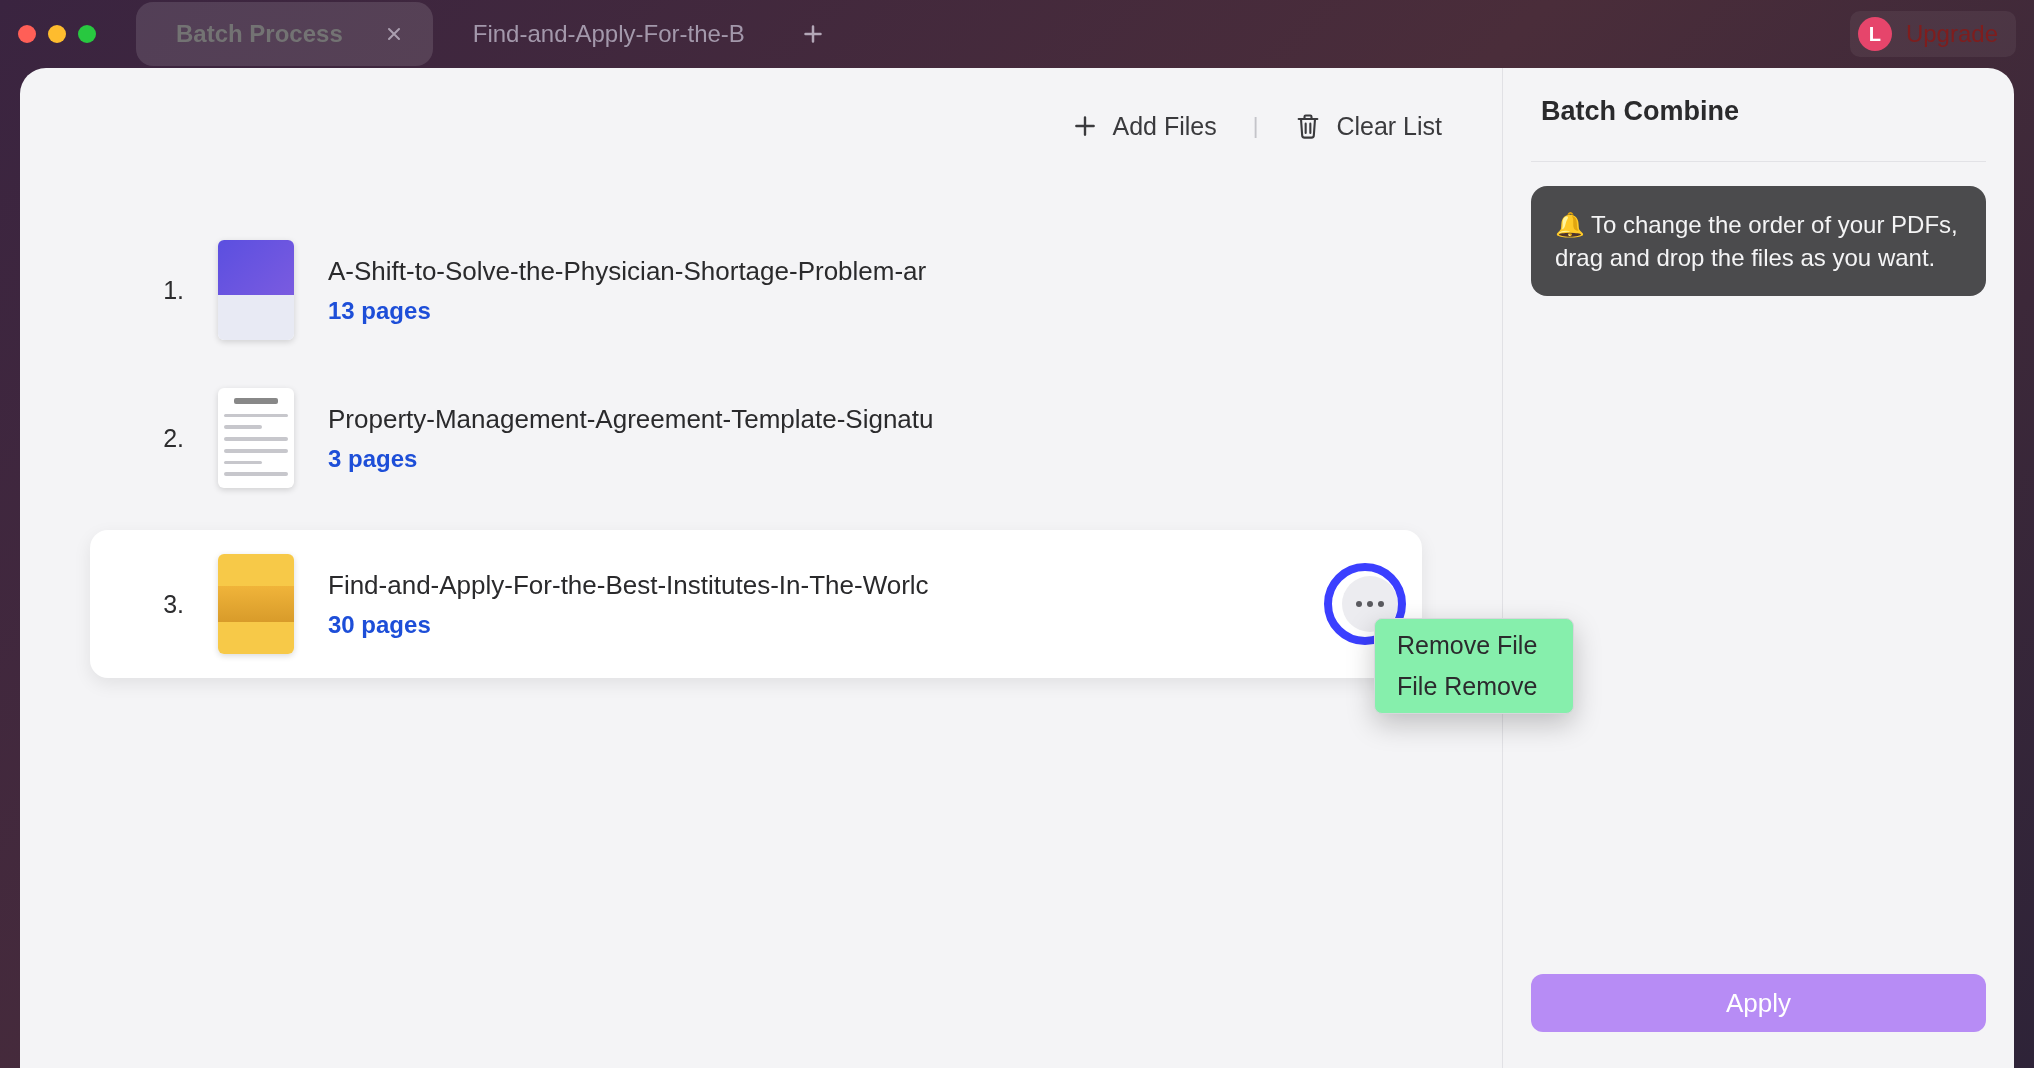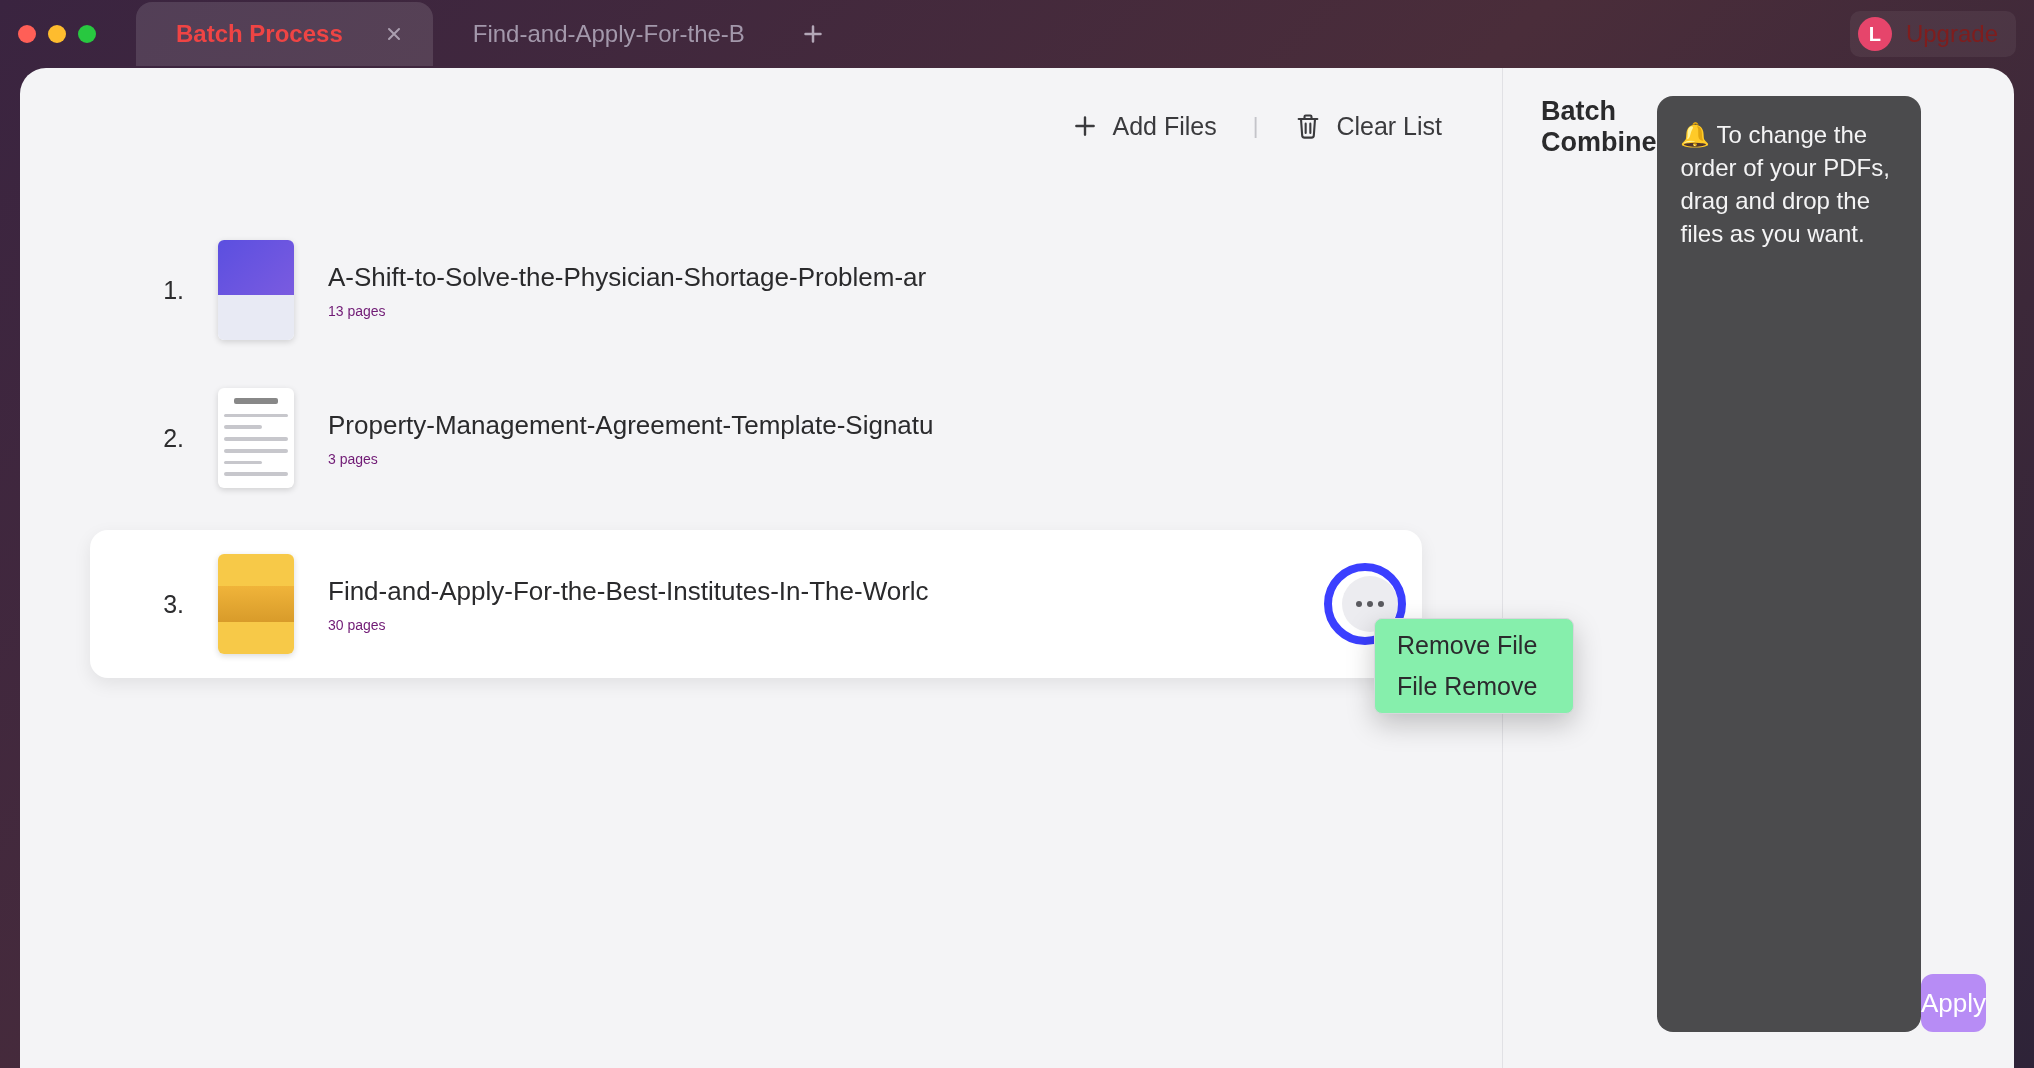--- a/index.html
+++ b/index.html
@@ -26,21 +26,22 @@
 
   .tabs { display: flex; align-items: center; height: 100%; }
   .tab {
     display: flex; align-items: center; height: 64px; padding: 0 28px 0 40px;
     color: #cfc7d6; font-size: 24px; font-weight: 600;
     border-top-left-radius: 16px; border-top-right-radius: 16px;
     position: relative;
   }
   .tab.active {
     background: rgba(255,255,255,0.12);
-    color: #ef4444;
+    color: #737373;
+    border-radius: 17px;
   }
   .tab .close-x {
     margin-left: 40px; width: 22px; height: 22px; opacity: 0.7;
     display: inline-flex; align-items: center; justify-content: center;
   }
   .tab.inactive { color: #a398ab; font-weight: 500; }
   .newtab {
     margin-left: 28px; width: 24px; height: 24px; opacity: 0.8;
     display: inline-flex; align-items: center; justify-content: center;
   }
@@ -58,21 +59,21 @@
   .upgrade-label { color: #7f1d1d; font-size: 24px; font-weight: 500; }
 
   
   .app-body {
     position: absolute; left: 20px; right: 20px; top: 68px; bottom: 0;
     background: #f4f4f6; border-top-left-radius: 26px; border-top-right-radius: 26px;
     display: flex;
   }
 
   .main-panel { flex: 1 1 auto; position: relative; padding: 28px 40px 40px 40px; }
-  .side-panel { width: 512px; border-left: 1px solid #e1e1e5; padding: 28px 28px 36px 28px; display: flex; flex-direction: row; }
+  .side-panel { width: 512px; border-left: 1px solid #e1e1e5; padding: 28px 28px 36px 28px; display: flex; flex-direction: column; }
 
   .toolbar-row {
     display: flex; justify-content: flex-end; align-items: center; gap: 36px;
     padding-right: 20px; height: 60px;
   }
   .toolbar-btn {
     display: flex; align-items: center; gap: 14px;
     color: #3a3a3d; font-size: 25px; font-weight: 500; cursor: pointer;
   }
   .toolbar-divider { color: #c4c4c9; font-size: 22px; }
@@ -104,21 +105,21 @@
   .thumb.doc .hdr { height:6px; width:70%; margin:2px auto 6px auto; background:#888; border-radius:2px; }
   .thumb.yellow .t-top { height:32%; background:#f7c948; }
   .thumb.yellow .t-mid { height:36%; background: linear-gradient(0deg,#d89b2a,#f0b43a); }
   .thumb.yellow .t-bot { flex:1; background:#f7c948; }
 
   .file-meta { display:flex; flex-direction:column; gap:10px; max-width: 620px; }
   .file-name {
     font-size: 26px; color: #2a2a2c; white-space: nowrap; overflow: hidden;
     text-overflow: clip; max-width: 620px;
   }
-  .file-pages { font-size: 14px; color: #701a75; }
+  .file-pages { font-size: 24px; color: #1d4ed8; font-weight: bold; }
 
   .more-btn {
     position: absolute; right: 24px; top: 50%; transform: translateY(-50%);
     width: 56px; height: 56px; border-radius: 50%;
     background: #ececf0; display:flex; align-items:center; justify-content:center;
     cursor: pointer;
   }
   .more-dots { display:flex; gap:5px; }
   .more-dots span { width:6px; height:6px; border-radius:50%; background:#5a5a5f; }
 

